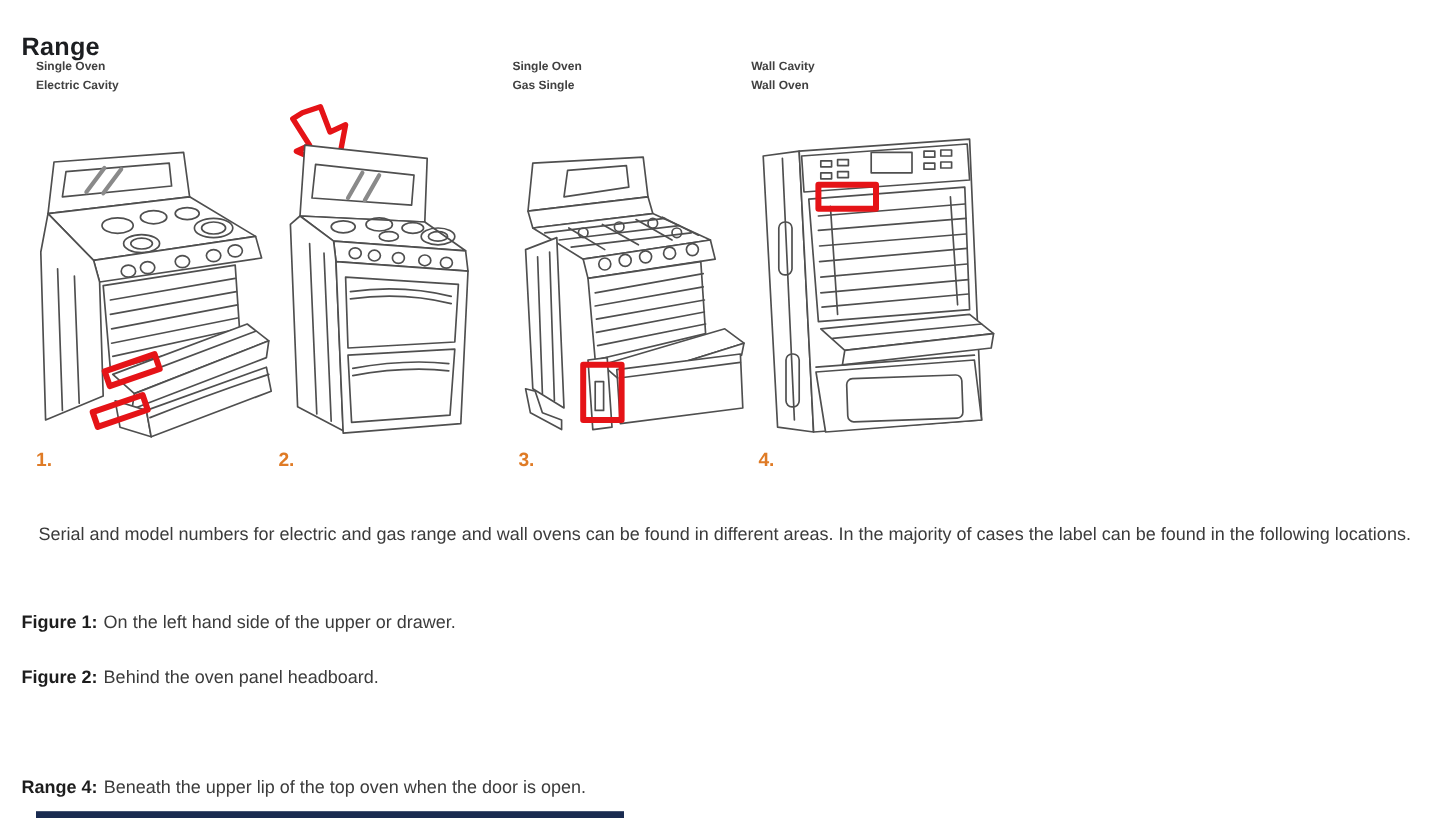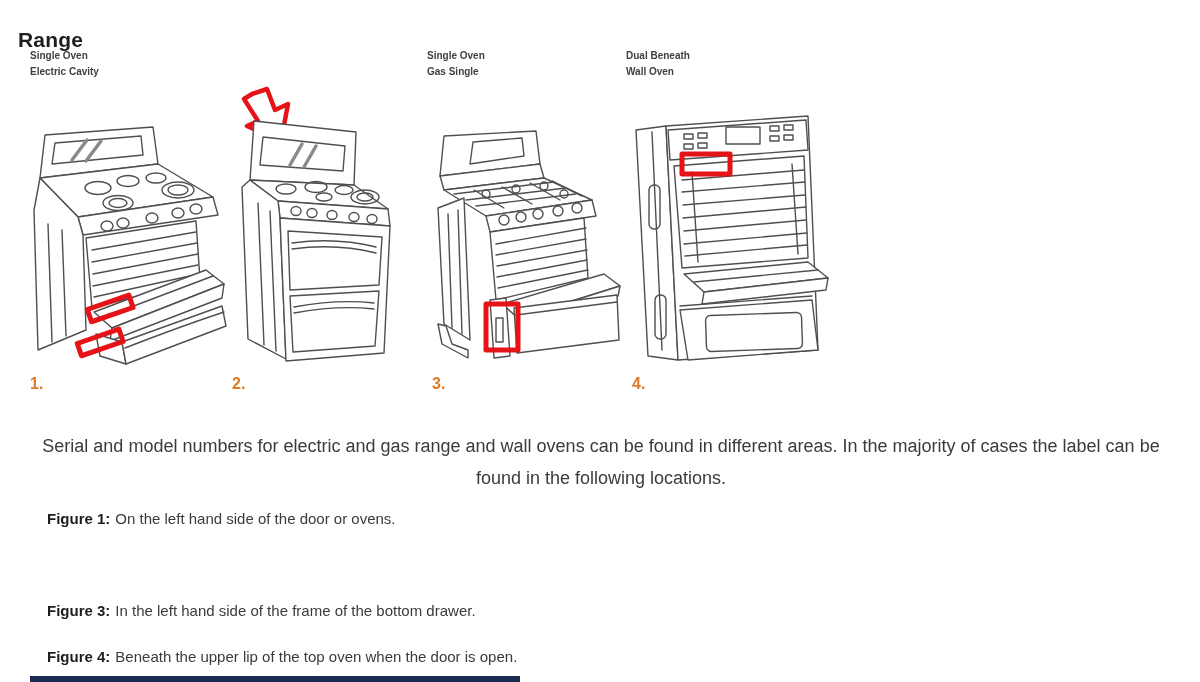--- a/index.html
+++ b/index.html
@@ -2,23 +2,23 @@
 <html><head>
 <meta charset="utf-8">
 <style>
   html,body{margin:0;padding:0;background:#fff;}
   .canvas{position:relative;width:1200px;height:682px;background:#fff;overflow:hidden;
           font-family:"Liberation Sans", sans-serif;color:#3b3b3b;}
   .page-title{position:absolute;left:18px;top:14px;font-size:21px;font-weight:800;color:#1c1e21;letter-spacing:0.2px;}
   .fig-label{position:absolute;font-size:10px;font-weight:700;color:#414141;line-height:16px;white-space:nowrap;}
   .fig-num{position:absolute;font-size:16px;font-weight:700;color:#df7b26;}
   .illustration{position:absolute;}
-  .intro{position:absolute;left:18px;top:430px;width:1166px;font-size:18px;line-height:32px;color:#3b3b3b;margin:0;text-align:center;}
+  .intro{position:absolute;left:32px;top:430px;width:1166px;font-size:15px;line-height:32px;color:#3b3b3b;margin:0;}
   .caption{position:absolute;left:18px;font-size:15px;color:#3b3b3b;}
-  .caption .cap-label{font-weight:700;color:#1d1d1d;margin-right:5px;margin-left:29px;}
+  .caption .cap-label{font-weight:700;color:#1d1d1d;margin-right:5px;}
   .footer-bar{position:absolute;left:30px;top:676px;width:490px;height:6px;background:#1a2b50;}
   svg{display:block;}
   .ln{fill:none;stroke:#4f4f4f;stroke-width:1.4;stroke-linejoin:round;stroke-linecap:round;}
   .lnf{fill:#ffffff;stroke:#4f4f4f;stroke-width:1.4;stroke-linejoin:round;}
   .glare{fill:none;stroke:#8a8a8a;stroke-width:3.5;stroke-linecap:round;}
   .red{fill:none;stroke:#e51317;stroke-width:5;stroke-linejoin:round;}
   .redf{fill:#ffffff;stroke:#e51317;stroke-width:4.5;stroke-linejoin:round;}
 </style>
 </head>
 <body>
@@ -29,21 +29,21 @@
 
   <div class="fig-label" style="left:30px;top:48px;">
     <span style="display:block">Single Oven</span>
     <span style="display:block">Electric Cavity</span>
   </div>
   <div class="fig-label" style="left:427px;top:48px;">
     <span style="display:block">Single Oven</span>
     <span style="display:block">Gas Single</span>
   </div>
   <div class="fig-label" style="left:626px;top:48px;">
-    <span style="display:block">Dual Beneath</span>
+    <span style="display:block">Wall Cavity</span>
     <span style="display:block">Wall Oven</span>
   </div>
 
   <svg class="illustration" style="left:10px;top:122px;" width="220" height="248" viewBox="0 0 220 248">
 
     <path class="lnf" d="M30,56 L35,13 L143,5 L148,42 Z"></path>
     <path class="lnf" d="M42,42 L45,21 L131,14 L133,33 Z"></path>
     <path class="glare" d="M62,38 L77,18 M76,39 L91,19"></path>
 
     <path class="lnf" d="M30,56 L148,42 L203,75 L68,95 Z"></path>
@@ -189,24 +189,24 @@
   </svg>
 
   <div class="fig-num" style="left:30px;top:375px;">1.</div>
   <div class="fig-num" style="left:232px;top:375px;">2.</div>
   <div class="fig-num" style="left:432px;top:375px;">3.</div>
   <div class="fig-num" style="left:632px;top:375px;">4.</div>
 
   <p class="intro">Serial and model numbers for electric and gas range and wall ovens can be found in different areas. In the majority of cases the label can be found in the following locations.</p>
 
   <div class="caption" style="top:510px;">
-    <span class="cap-label">Figure 1:</span><span>On the left hand side of the door or ovens.</span>
-  </div>
-  <div class="caption" style="top:602px;">
-    <span class="cap-label">Figure 3:</span><span>In the left hand side of the frame of the bottom drawer.</span>
+    <span class="cap-label">Figure 1:</span><span>On the left hand side of the upper or drawer.</span>
+  </div>
+  <div class="caption" style="top:556px;">
+    <span class="cap-label">Figure 2:</span><span>Behind the oven panel headboard.</span>
   </div>
   <div class="caption" style="top:648px;">
-    <span class="cap-label">Figure 4:</span><span>Beneath the upper lip of the top oven when the door is open.</span>
+    <span class="cap-label">Range 4:</span><span>Beneath the upper lip of the top oven when the door is open.</span>
   </div>
 
   <div class="footer-bar"></div>
 
 </div>
 
 </body></html>

